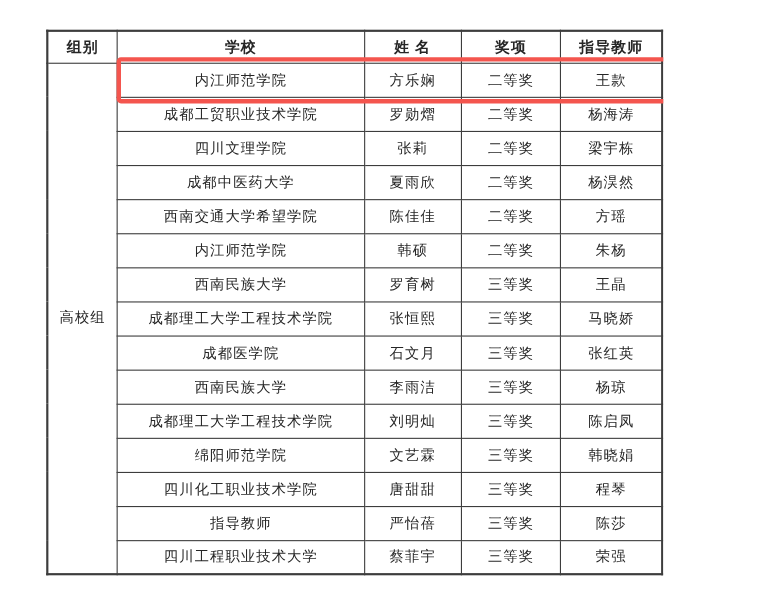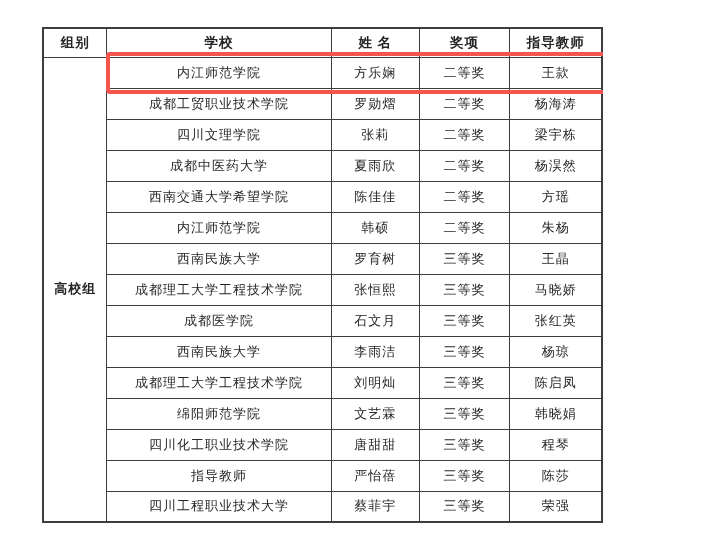--- a/index.html
+++ b/index.html
@@ -31,21 +31,21 @@
     color: #262626;
     font-size: 13px;
     letter-spacing: 1px;
     padding: 0;
     overflow: hidden;
     white-space: nowrap;
   }
   table.award-table thead tr { height: 29px; }
   table.award-table thead th { font-weight: bold; font-size: 13.5px; }
   table.award-table tbody tr { height: 31px; }
-  td.group-cell { font-weight: bold; }
+  td.group-cell { font-weight: normal; }
   .highlight-box {
     position: absolute;
     left: 106px;
     top: 52px;
     width: 586px;
     height: 42px;
     box-sizing: border-box;
     border: 4px solid #f4554e; 
     border-radius: 4px;
     pointer-events: none;

